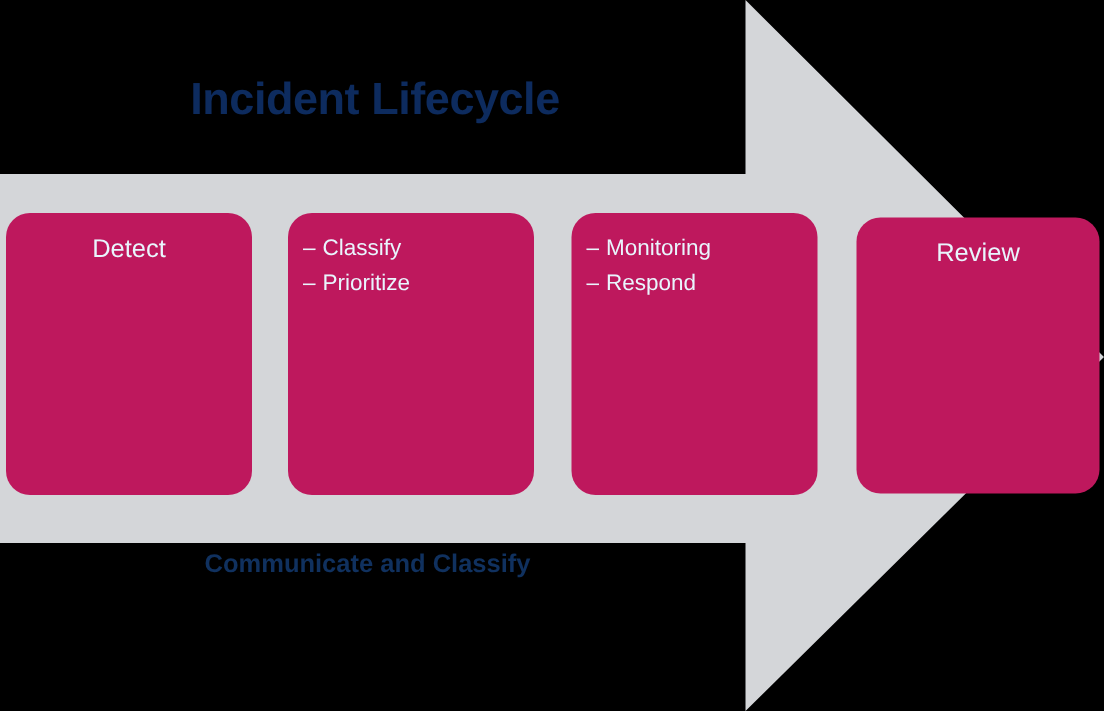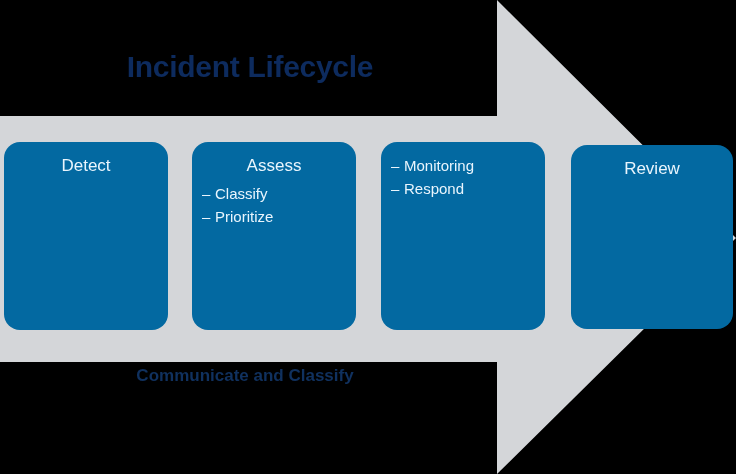--- a/index.html
+++ b/index.html
@@ -37,21 +37,21 @@
     left: 0;
     top: 0;
     width: 736px;
     height: 474px;
     pointer-events: none;
   }
 
   
   .stage-card {
     position: absolute;
-    background: #0369a1;
+    background: #be185d;
     border-radius: 16px;
     box-sizing: border-box;
     padding: 12px 10px 10px 10px;
     overflow: hidden;
   }
   .stage-title {
     display: block;
     text-align: center;
     color: #e9f5fd;
     font-size: 17px;
@@ -109,21 +109,20 @@
     <polygon points="0,116 497,116 497,0 736,238 497,474 497,362 0,362" fill="#d4d6d9"></polygon>
   </svg>
 
   <div id="diagram-title">Incident Lifecycle</div>
 
   <div class="stage-card" id="stage-card-0">
     <span class="stage-title">Detect</span>
   </div>
 
   <div class="stage-card" id="stage-card-1">
-    <span class="stage-title">Assess</span>
     <div class="stage-bullets">
       <span class="stage-bullet"><span class="dash">–</span><span>Classify</span></span>
       <span class="stage-bullet"><span class="dash">–</span><span>Prioritize</span></span>
     </div>
   </div>
 
   <div class="stage-card" id="stage-card-2">
     <div class="stage-bullets">
       <span class="stage-bullet"><span class="dash">–</span><span>Monitoring</span></span>
       <span class="stage-bullet"><span class="dash">–</span><span>Respond</span></span>

